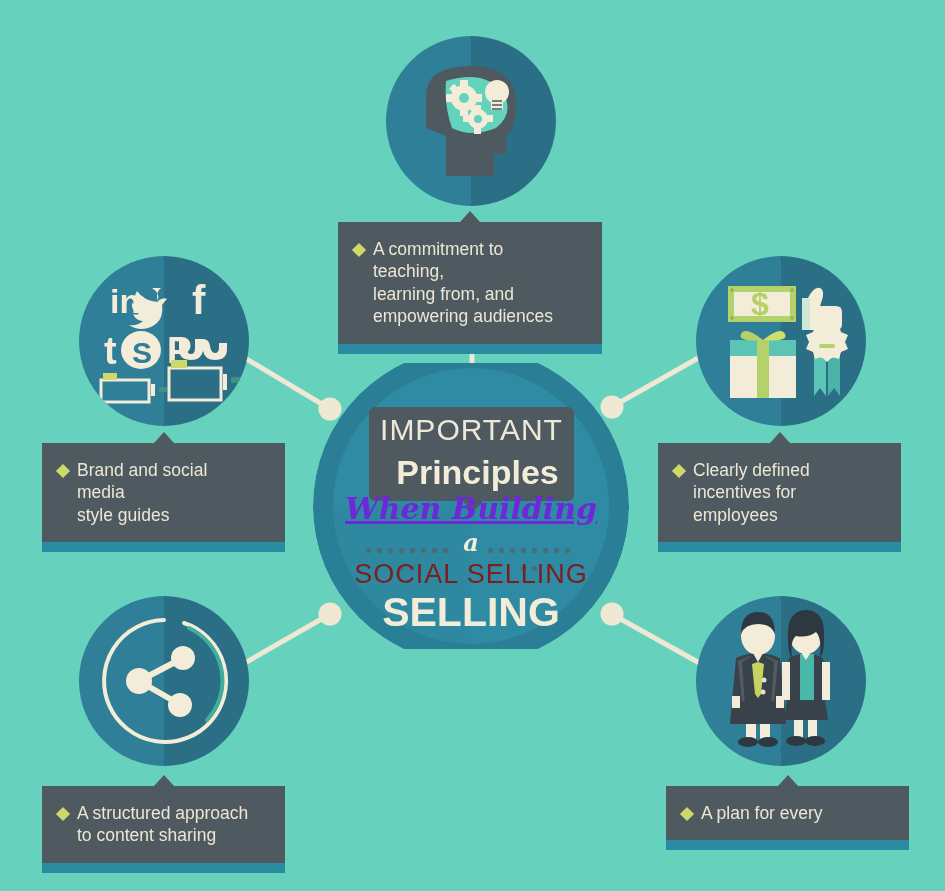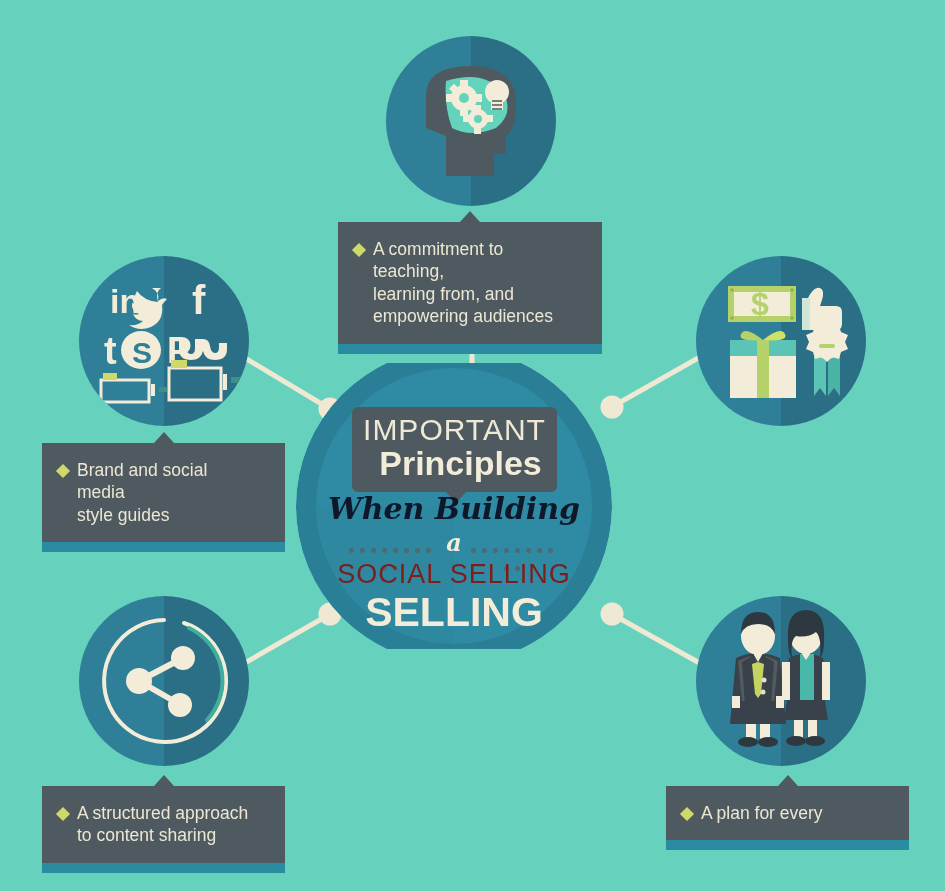--- a/index.html
+++ b/index.html
@@ -13,21 +13,21 @@
   #stage{position:absolute;left:0;top:0;width:945px;height:891px;overflow:hidden;}
   #bg-svg{position:absolute;left:0;top:0;width:945px;height:891px;}
 
   
   .node{position:absolute;width:170px;height:170px;border-radius:50%;overflow:hidden;}
   .node .half-l{position:absolute;left:0;top:0;width:50%;height:100%;background:#2e7f97;}
   .node .half-r{position:absolute;right:0;top:0;width:50%;height:100%;background:#2a6f86;}
   .node .art{position:absolute;left:0;top:0;width:170px;height:170px;}
 
   .node-center{
-    position:absolute;left:296px;top:363px;width:316px;height:357px;
+    position:absolute;left:313px;top:363px;width:316px;height:357px;
   }
 
   
   .hub-outer{position:absolute;left:0;top:0;width:316px;height:286px;}
 
   .hub-text{
     position:absolute;left:0;top:0;width:316px;height:286px;
     text-align:center;
   }
   .tag{
@@ -38,28 +38,28 @@
   .tag:after{
     content:"";position:absolute;left:50%;margin-left:-10px;bottom:-11px;
     border-left:11px solid transparent;border-right:11px solid transparent;
     border-top:12px solid #4f5a60;
   }
   .t-important{
     font-size:30px;letter-spacing:1px;color:#eee9d6;
     font-weight:300;line-height:1;font-family:"Liberation Sans", sans-serif;
   }
   .t-principles{
-    font-size:34px;color:#f2ecd8;font-weight:bold;line-height:1.05;margin-top:1px;
+    font-size:34px;color:#f2ecd8;font-weight:bold;line-height:1.05;margin-top:10px;
     font-family:"Liberation Sans", sans-serif;
     padding-left:12px;
   }
   .t-script{
     position:absolute;left:0;top:128px;width:316px;
     font-family:"DejaVu Serif", serif;font-style:italic;font-weight:bold;
-    font-size:30px;color:#0f172a;letter-spacing:0px;
+    font-size:30px;color:#6d28d9;letter-spacing:0px;text-decoration:underline;
   }
   .t-a-row{
     position:absolute;left:0;top:168px;width:316px;
     display:flex;align-items:center;justify-content:center;gap:8px;
   }
   .dots{flex:0 0 90px;height:5px;}
   .dots i{display:inline-block;width:5px;height:5px;border-radius:50%;
     background:#4d6a72;margin-right:6px;vertical-align:middle;}
   .t-a{font-family:"DejaVu Serif", serif;font-style:italic;font-weight:bold;
     font-size:24px;color:#f3edd9;line-height:1;}
@@ -328,20 +328,31 @@
     <div class="body">
       <div class="bullet"></div>
       <div class="txt">
         <div>Brand and social media</div>
         <div>style guides</div>
       </div>
     </div>
     <div class="shadow"></div>
   </div>
 
+  <div class="callout" id="co-right1">
+    <div class="notch"></div>
+    <div class="body">
+      <div class="bullet"></div>
+      <div class="txt">
+        <div>Clearly defined</div>
+        <div>incentives for employees</div>
+      </div>
+    </div>
+    <div class="shadow"></div>
+  </div>
 
   <div class="callout" id="co-left2">
     <div class="notch"></div>
     <div class="body">
       <div class="bullet"></div>
       <div class="txt">
         <div>A structured approach</div>
         <div>to content sharing</div>
       </div>
     </div>

